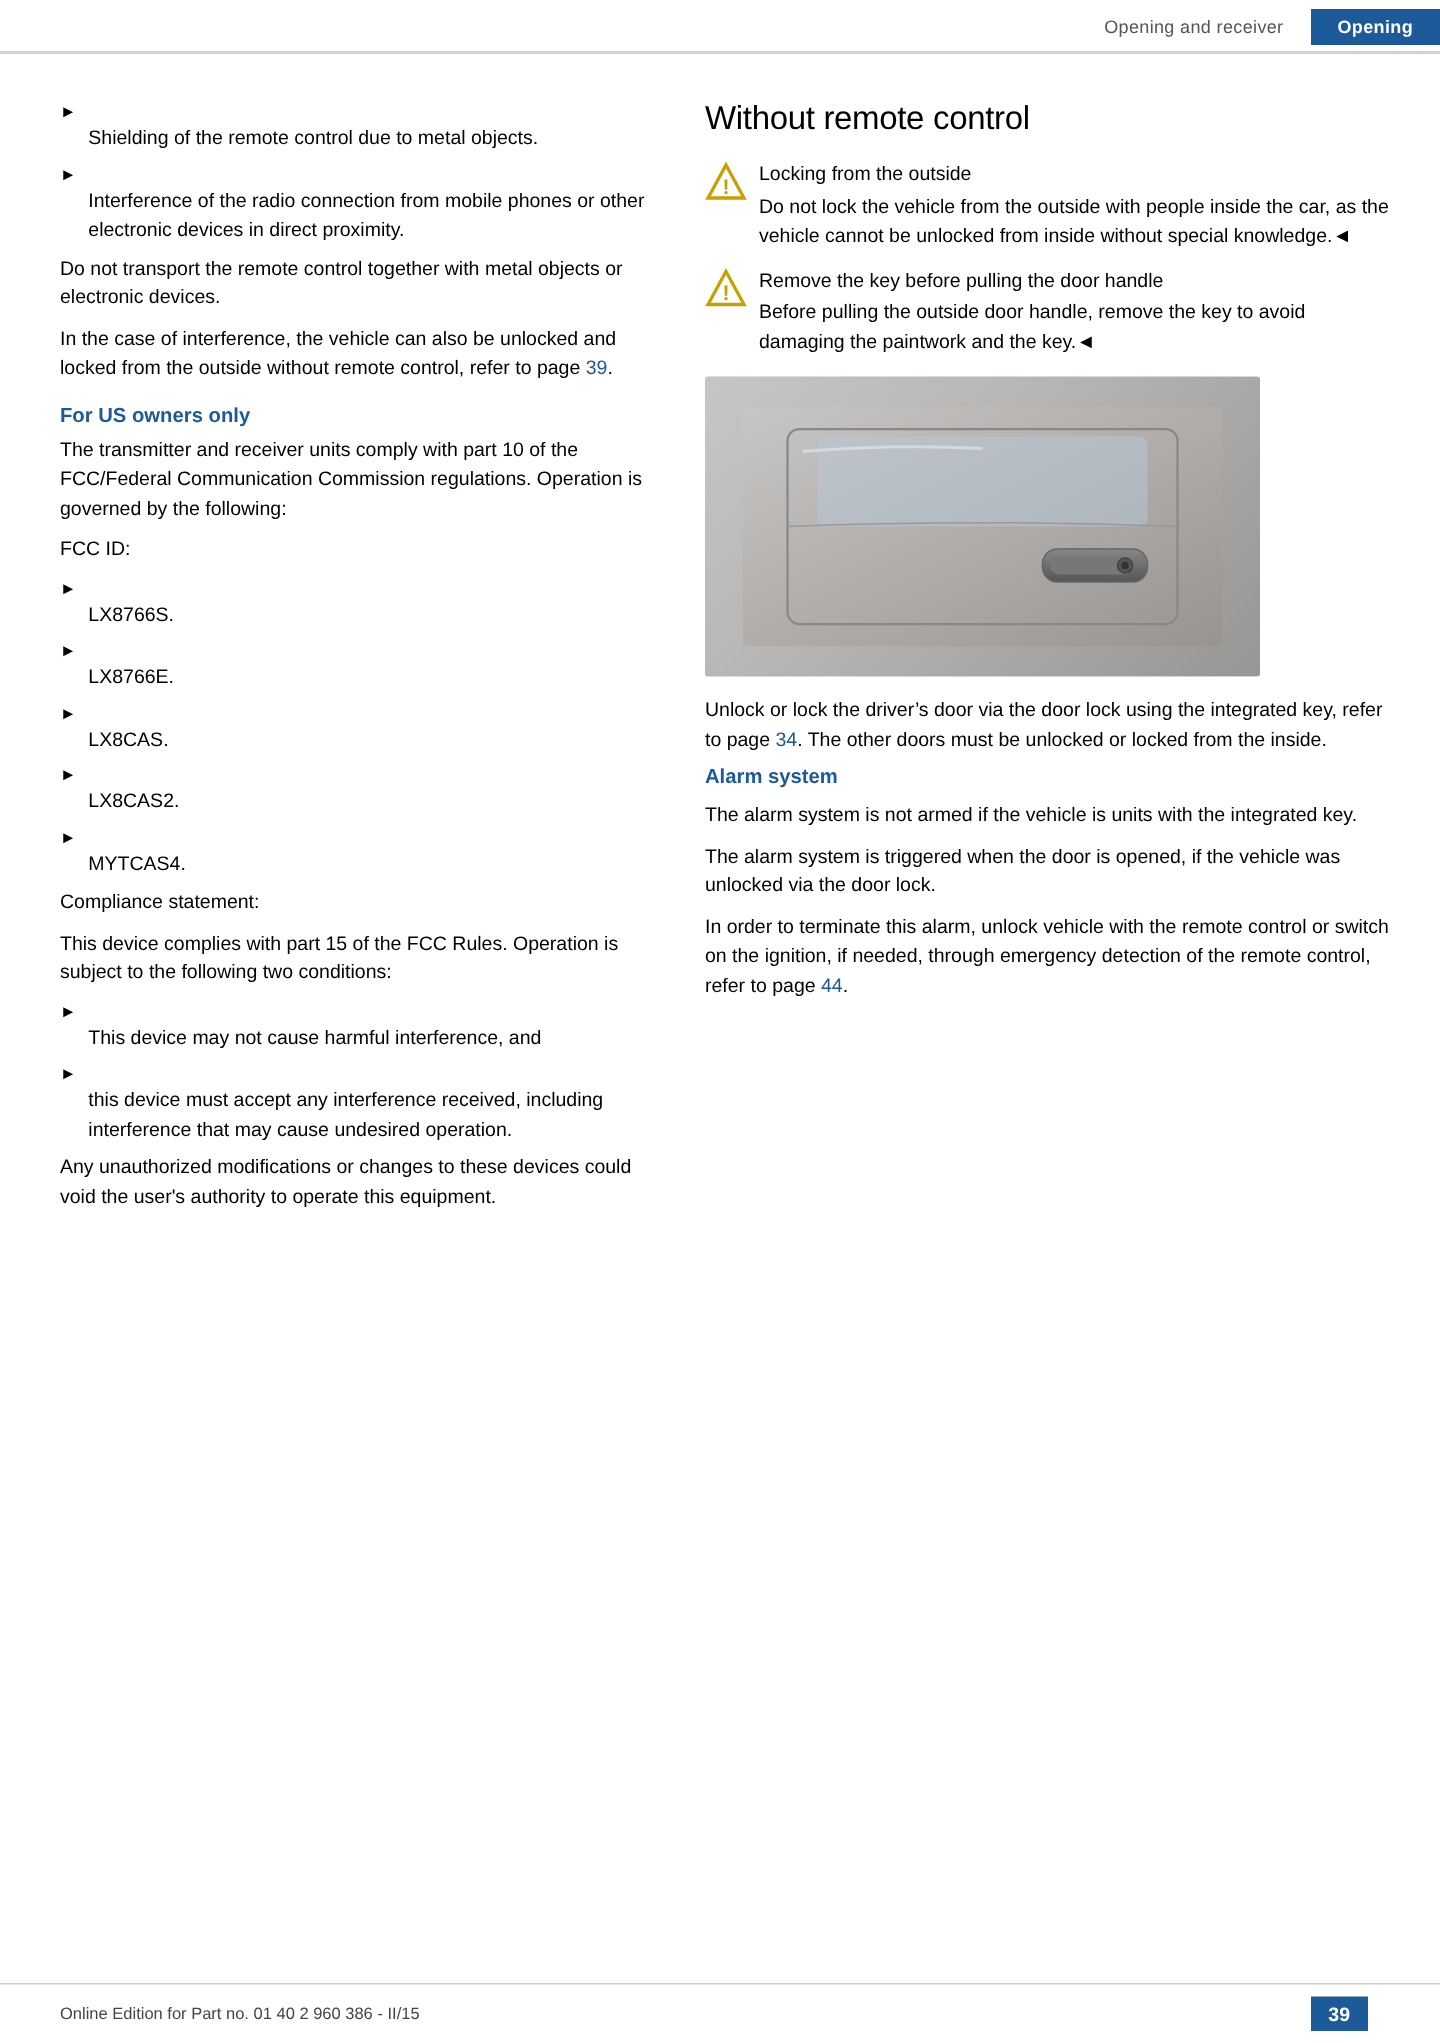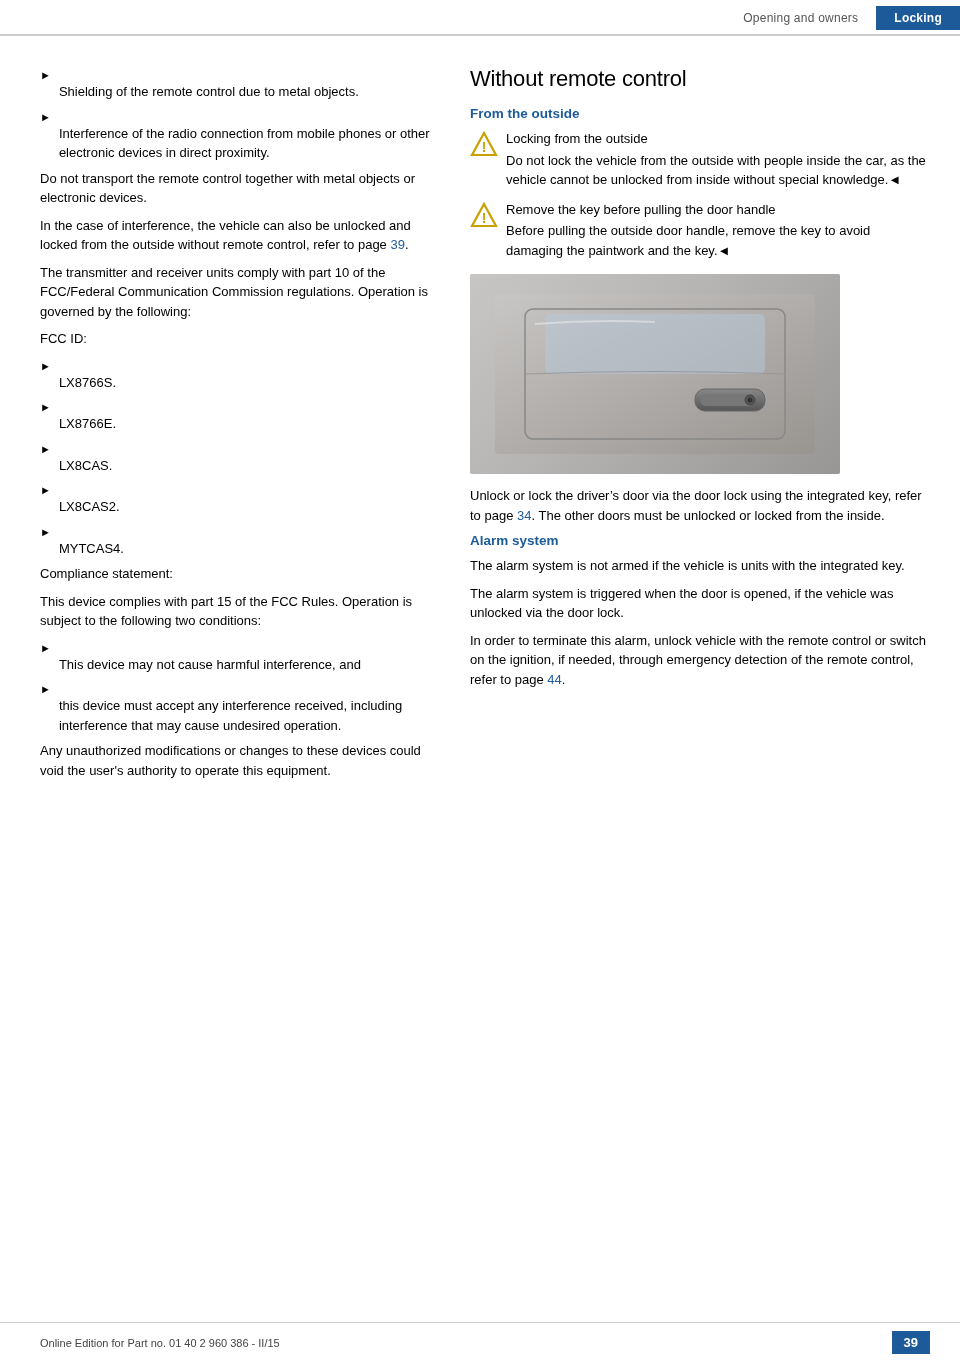--- a/index.html
+++ b/index.html
@@ -165,21 +165,21 @@
 
     
     .footer {
       position: absolute;
       bottom: 0;
       left: 0;
       right: 0;
       display: flex;
       justify-content: space-between;
       align-items: center;
-      padding: 8px 30px 8px 40px;
+      padding: 8px 48px 8px 40px;
       border-top: 1px solid #ccc;
     }
     .footer-left {
       font-size: 11px;
       color: #444;
     }
     .footer-right {
       display: flex;
       align-items: center;
       gap: 0;
@@ -196,22 +196,22 @@
       border: none;
       border-top: 1px solid #ccc;
       margin-bottom: 12px;
     }
   </style>
 </head>
 <body>
 
 <div class="header">
   <div class="header-tabs">
-    <div class="header-tab">Opening and owners</div>
-    <div class="header-tab active">Locking</div>
+    <div class="header-tab">Opening and receiver</div>
+    <div class="header-tab active">Opening</div>
   </div>
 </div>
 
 <hr class="divider-line">
 
 <div class="main-content">
 
   <div class="left-col">
 
     <div class="bullet-item">
@@ -223,20 +223,21 @@
       <span class="bullet-arrow">►</span>
       <span class="bullet-text">Interference of the radio connection from mobile phones or other electronic devices in direct proximity.</span>
     </div>
 
     <p>Do not transport the remote control together with metal objects or electronic devices.</p>
 
     <p>
       <span>In the case of interference, the vehicle can also be unlocked and locked from the outside without remote control, refer to page </span><a class="link-blue">39</a><span>.</span>
     </p>
 
+    <div class="section-heading">For US owners only</div>
 
     <p>The transmitter and receiver units comply with part 10 of the FCC/Federal Communication Commission regulations. Operation is governed by the following:</p>
 
     <p>FCC ID:</p>
 
     <div class="bullet-item">
       <span class="bullet-arrow">►</span>
       <span class="bullet-text">LX8766S.</span>
     </div>
     <div class="bullet-item">
@@ -269,21 +270,20 @@
     </div>
 
     <p>Any unauthorized modifications or changes to these devices could void the user's authority to operate this equipment.</p>
 
   </div>
 
   <div class="right-col">
 
     <h1 class="main-heading">Without remote control</h1>
 
-    <div class="sub-heading">From the outside</div>
 
     <div class="warning-block">
       <div class="warning-icon">
         <svg viewBox="0 0 28 28" xmlns="http://www.w3.org/2000/svg">
           <polygon points="14,3 26,25 2,25" fill="none" stroke="#c8a000" stroke-width="2.2"></polygon>
           <text x="14" y="22" text-anchor="middle" font-size="14" font-weight="bold" fill="#c8a000">!</text>
         </svg>
       </div>
       <div class="warning-text">
         <span class="warn-title">Locking from the outside</span>

